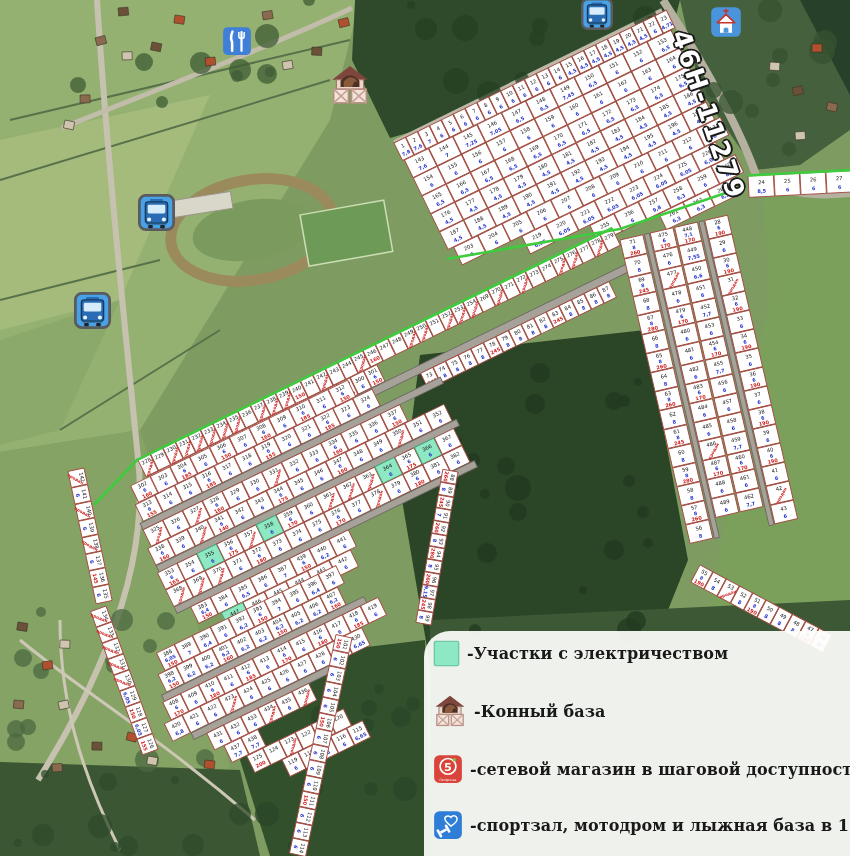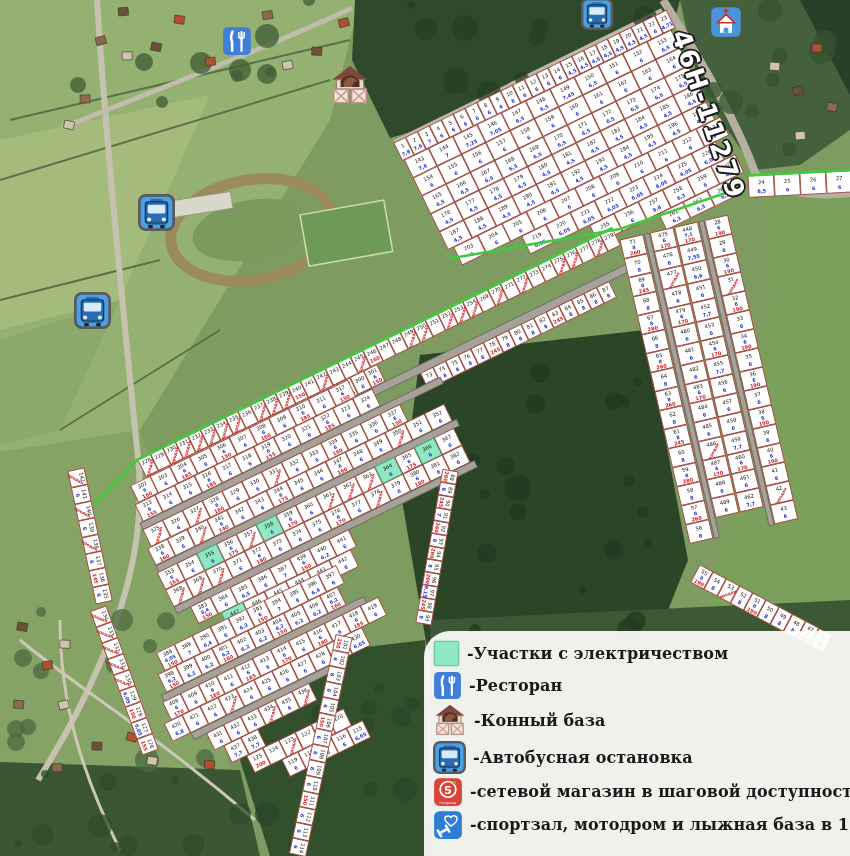--- a/index.html
+++ b/index.html
@@ -1727,60 +1727,31 @@
     <div class="lrow">
       <span class="licon">
           <svg width="27" height="27" viewBox="0 0 40 40">
             <rect x="2" y="2" width="36" height="36" rx="2" fill="#8fe8c4" stroke="#6cc9a4" stroke-width="2"></rect>
           </svg>
         </span>
       <span class="ltxt">-Участки с электричеством</span>
     </div>
     <div class="lrow">
       <span class="licon">
-          <svg width="29" height="29" viewBox="0 0 40 40">
-            <rect x="1.5" y="1.5" width="37" height="37" rx="6" fill="#3f7fd8"></rect>
-            <path d="M14,7.5 Q10.5,16 13.5,21.5 L13.5,33" fill="none" stroke="#fff" stroke-width="3.4" stroke-linecap="round"></path>
-            <line x1="22.5" y1="8" x2="22.5" y2="15.5" stroke="#fff" stroke-width="2"></line>
-            <line x1="29.5" y1="8" x2="29.5" y2="15.5" stroke="#fff" stroke-width="2"></line>
-            <path d="M22.5,15.5 Q26,18 29.5,15.5" fill="none" stroke="#fff" stroke-width="2"></path>
-            <line x1="26" y1="8" x2="26" y2="33" stroke="#fff" stroke-width="3" stroke-linecap="round"></line>
-          </svg>
-        </span>
-      <span class="ltxt">-Ресторан</span>
-    </div>
-    <div class="lrow">
-      <span class="licon">
           <svg width="34" height="34" viewBox="0 0 40 40">
             <path d="M20,2 L37,15 L33,15 L33,22 L7,22 L7,15 L3,15 Z" fill="#7e463c"></path>
             <rect x="7" y="15" width="26" height="9" fill="#ead9c8" stroke="#a07466" stroke-width="1"></rect>
             <path d="M11,22 L11,16 Q20,6 29,16 L29,22 Z" fill="#4e2f26"></path>
             <path d="M14,22 L14,17 Q19,10 25,14 L27,17 L24,17 L22,22 Z" fill="#8a5a3c"></path>
             <rect x="4.5" y="24" width="14" height="13" fill="#f2e4dc" stroke="#b98f84" stroke-width="1.5"></rect>
             <rect x="21.5" y="24" width="14" height="13" fill="#f2e4dc" stroke="#b98f84" stroke-width="1.5"></rect>
             <path d="M4.5,24 L18.5,37 M18.5,24 L4.5,37 M21.5,24 L35.5,37 M35.5,24 L21.5,37" stroke="#c9a092" stroke-width="1.5"></path>
           </svg>
         </span>
       <span class="ltxt">-Конный база</span>
-    </div>
-    <div class="lrow">
-      <span class="licon">
-          <svg width="33" height="33" viewBox="0 0 40 40">
-            <rect x="1.5" y="1.5" width="37" height="37" rx="7" fill="#4aa2e6" stroke="#595b5e" stroke-width="3"></rect>
-            <rect x="13" y="5.5" width="14" height="4" rx="1" fill="#2a6cb4"></rect>
-            <rect x="8" y="8.5" width="24" height="23" rx="3" fill="#2a6cb4" stroke="#173a5e" stroke-width="1.5"></rect>
-            <rect x="10.5" y="11.5" width="19" height="9.5" rx="1.5" fill="#d6ecfa"></rect>
-            <circle cx="12" cy="27.5" r="2.2" fill="#e8f4fc"></circle>
-            <circle cx="28" cy="27.5" r="2.2" fill="#e8f4fc"></circle>
-            <rect x="9.5" y="30.5" width="21" height="2.5" fill="#24557f"></rect>
-            <rect x="11" y="33.5" width="5" height="3.5" rx="1" fill="#20242a"></rect>
-            <rect x="24" y="33.5" width="5" height="3.5" rx="1" fill="#20242a"></rect>
-          </svg>
-        </span>
-      <span class="ltxt">-Автобусная остановка</span>
     </div>
     <div class="lrow">
       <span class="licon">
           <svg width="30" height="30" viewBox="0 0 40 40">
             <rect x="1.5" y="1.5" width="37" height="37" rx="7" fill="#d9453a"></rect>
             <circle cx="20" cy="16.5" r="10.5" fill="none" stroke="#fff" stroke-width="2.2"></circle>
             <text x="20" y="22" font-size="15" font-weight="bold" fill="#fff" text-anchor="middle" font-family="DejaVu Sans,sans-serif">5</text>
             <circle cx="28.5" cy="7.5" r="2.2" fill="#7ac143"></circle>
             <text x="20" y="35.5" font-size="4" fill="#fff" text-anchor="middle" font-family="DejaVu Sans,sans-serif">Пятёрочка</text>
           </svg>

